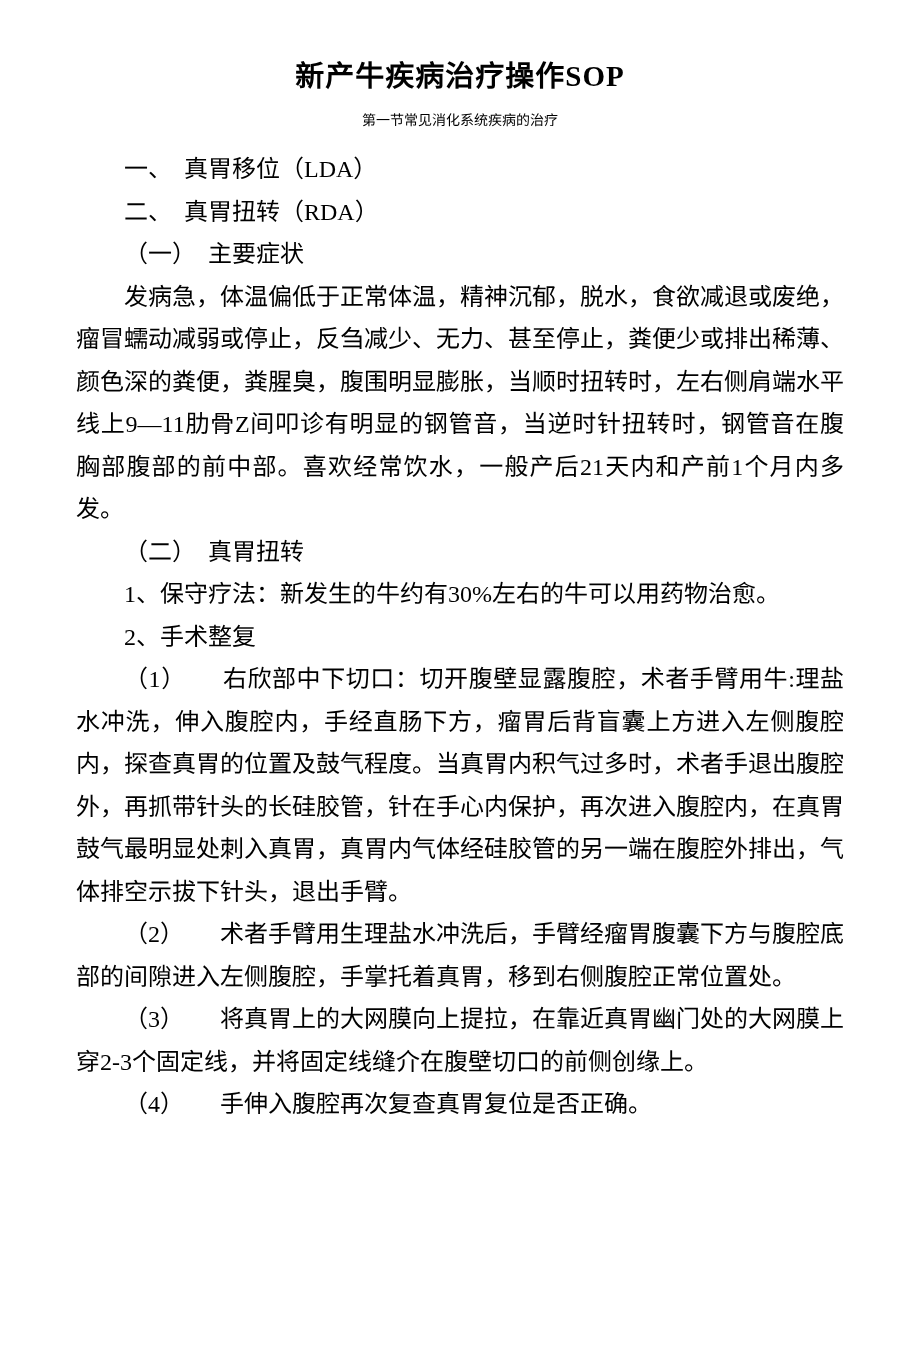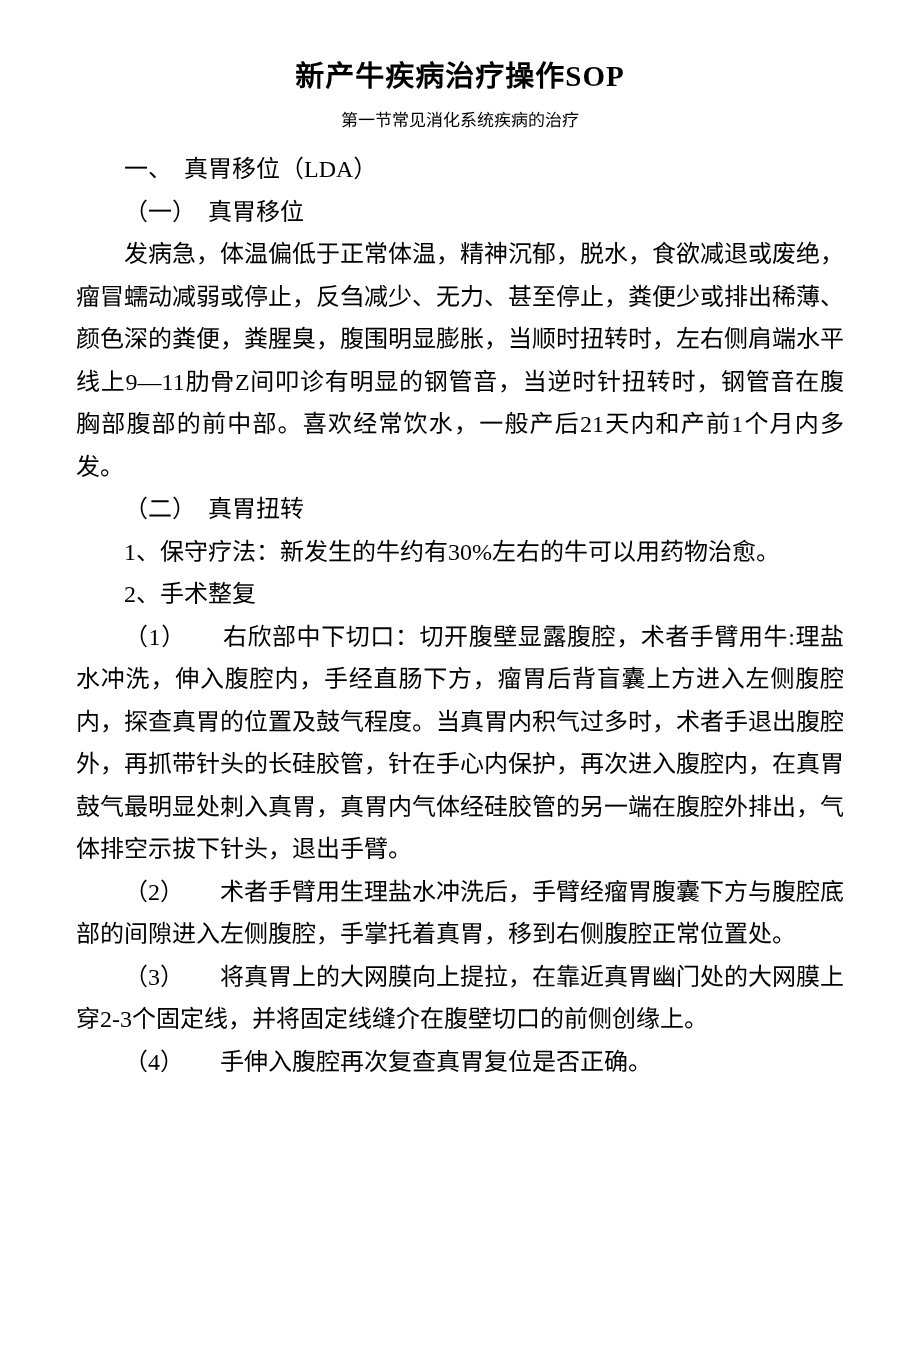--- a/index.html
+++ b/index.html
@@ -20,41 +20,42 @@
     text-align: center;
     font-size: 29px;
     font-weight: 700;
     line-height: 40px;
     letter-spacing: 1px;
     margin-bottom: 12px;
     font-family: "Liberation Serif", "DejaVu Serif", serif;
   }
   .doc-subtitle {
     text-align: center;
-    font-size: 17px;
+    font-size: 14px;
     line-height: 26px;
     margin-bottom: 14px;
   }
   .para {
     font-size: 24px;
     line-height: 42.5px;
     text-indent: 2em;
     text-align: justify;
     word-break: break-all;
   }
 </style>
 </head>
 <body>
 
 <div class="page">
   <h1 class="doc-title">新产牛疾病治疗操作SOP</h1>
   <div class="doc-subtitle">第一节常见消化系统疾病的治疗</div>
 
   <p class="para">一、　真胃移位（LDA）</p>
-  <p class="para">（一）　真胃移位</p>
+  <p class="para">二、　真胃扭转（RDA）</p>
+  <p class="para">（一）　主要症状</p>
   <p class="para">发病急，体温偏低于正常体温，精神沉郁，脱水，食欲减退或废绝，瘤冒蠕动减弱或停止，反刍减少、无力、甚至停止，粪便少或排出稀薄、颜色深的粪便，粪腥臭，腹围明显膨胀，当顺时扭转时，左右侧肩端水平线上9—11肋骨Z间叩诊有明显的钢管音，当逆时针扭转时，钢管音在腹胸部腹部的前中部。喜欢经常饮水，一般产后21天内和产前1个月内多发。</p>
   <p class="para">（二）　真胃扭转</p>
   <p class="para">1、保守疗法：新发生的牛约有30%左右的牛可以用药物治愈。</p>
   <p class="para">2、手术整复</p>
   <p class="para">（1）　　右欣部中下切口：切开腹壁显露腹腔，术者手臂用牛:理盐水冲洗，伸入腹腔内，手经直肠下方，瘤胃后背盲囊上方进入左侧腹腔内，探查真胃的位置及鼓气程度。当真胃内积气过多时，术者手退出腹腔外，再抓带针头的长硅胶管，针在手心内保护，再次进入腹腔内，在真胃鼓气最明显处刺入真胃，真胃内气体经硅胶管的另一端在腹腔外排出，气体排空示拔下针头，退出手臂。</p>
   <p class="para">（2）　　术者手臂用生理盐水冲洗后，手臂经瘤胃腹囊下方与腹腔底部的间隙进入左侧腹腔，手掌托着真胃，移到右侧腹腔正常位置处。</p>
   <p class="para">（3）　　将真胃上的大网膜向上提拉，在靠近真胃幽门处的大网膜上穿2-3个固定线，并将固定线缝介在腹壁切口的前侧创缘上。</p>
   <p class="para">（4）　　手伸入腹腔再次复查真胃复位是否正确。</p>
 </div>
 

